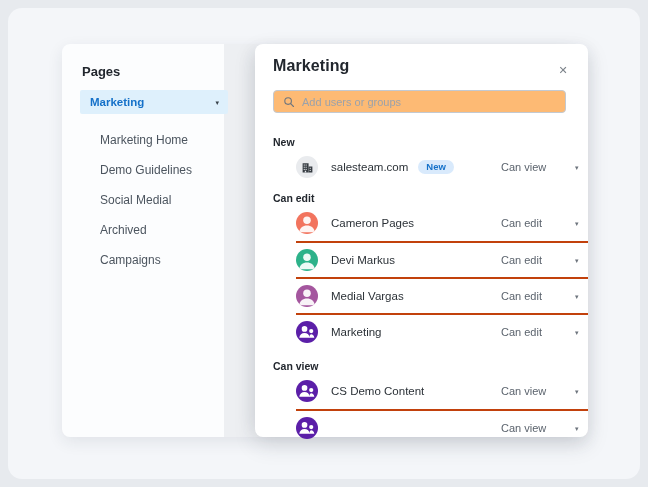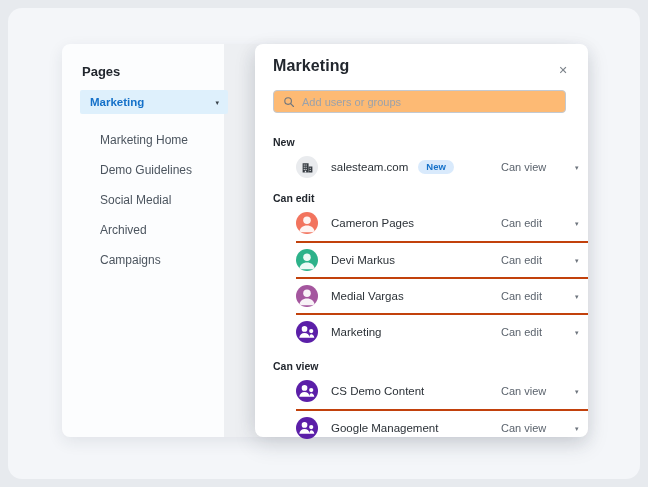--- a/index.html
+++ b/index.html
@@ -228,21 +228,20 @@
           </div>
           <div class="row sep">
             <span class="avatar" style="background: rgb(91, 31, 168);">
               <svg width="22" height="22" viewBox="0 0 24 24" fill="#ffffff">
                 <circle cx="9.3" cy="8.6" r="3.1"></circle>
                 <path d="M3.6 18.2c.3-3.1 2.7-5.2 5.7-5.2s5.4 2.1 5.7 5.2z"></path>
                 <circle cx="16.6" cy="11" r="2.3"></circle>
                 <path d="M14.4 18.2c.3-2.2 1.1-3.8 2.2-3.8 1.5 0 3.1 1.6 3.4 3.8z"></path>
               </svg>
             </span>
-            <span class="name">Google Management</span>
             <span class="perm">Can view</span>
             <span class="row-caret">▾</span>
           </div>
         </div>
       </div>
   </section>
 
 </div>
 
 </body></html>

